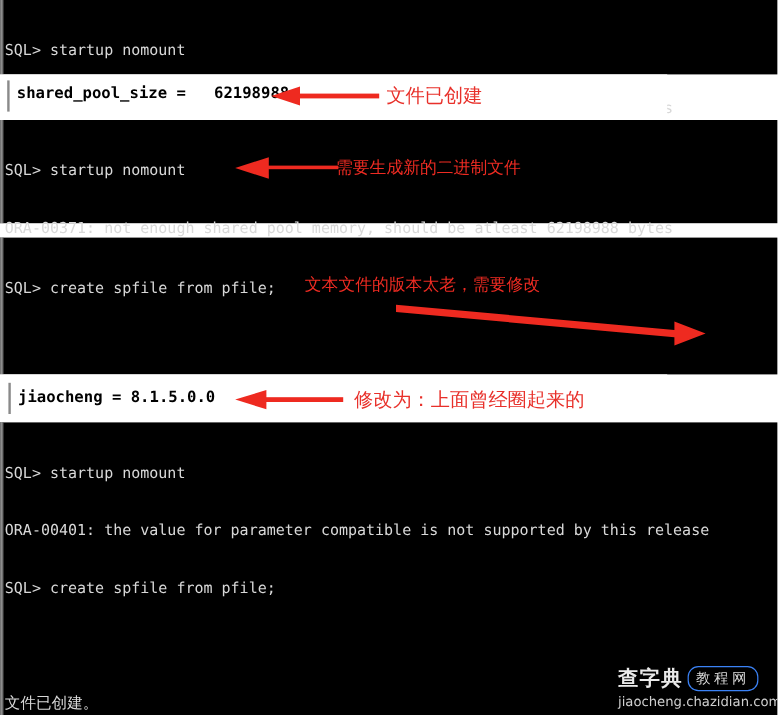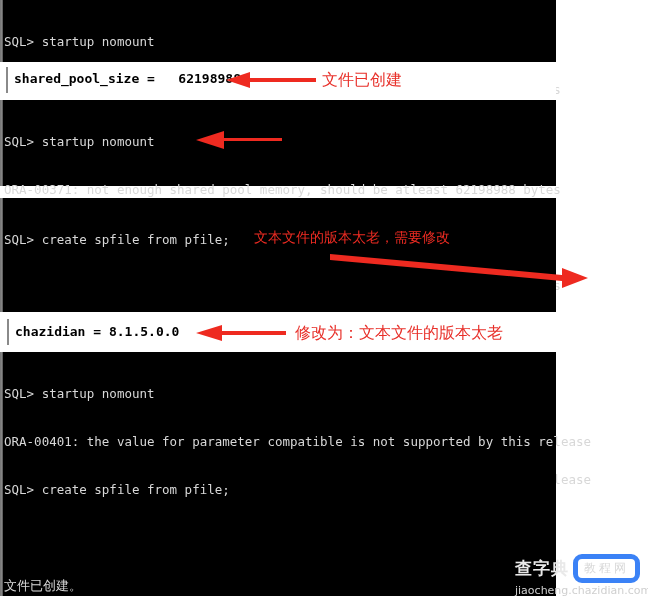--- a/index.html
+++ b/index.html
@@ -5,21 +5,21 @@
   html,body{margin:0;padding:0;background:#ffffff;}
   body{
     width:648px;height:596px;
     font-family:"DejaVu Sans Mono","Liberation Mono",monospace;
     overflow:hidden;position:relative;
   }
   #page{position:relative;width:648px;height:596px;background:#fff;overflow:hidden;}
 
   
   .term{
-    position:absolute;left:0;width:556px;
+    position:absolute;left:0;width:648px;
     background:#000;color:#d8d8d8;
     font-family:"DejaVu Sans Mono","Liberation Mono",monospace;
     font-size:12.5px;line-height:16px;
     box-sizing:border-box;
     padding:2px 0 2px 4px;
     white-space:pre;
     letter-spacing:0px;
   }
   .term .ln{height:16px;white-space:pre;}
   .term .cjk{font-family:Liberation Sans, sans-serif;font-size:13px;}
@@ -57,21 +57,21 @@
 
   
   .arrow{position:absolute;}
   .arrow .shaft{position:absolute;background:#ee2a20;}
   .arrow .head{position:absolute;width:0;height:0;}
 
   
   .wm{position:absolute;text-align:center;}
   .wm .row1{display:flex;align-items:center;gap:4px;}
   .wm .w1{font-family:"DejaVu Sans","Liberation Sans",sans-serif;font-size:17px;font-weight:bold;color:#e9e9e9;letter-spacing:1px;text-align:center;}
-  .wm .w2{font-family:"DejaVu Sans","Liberation Sans",sans-serif;font-size:12px;color:#d8d8d8;border:5px solid #3b82f6;border-radius:9px;padding:1px 6px;letter-spacing:3px;}
+  .wm .w2{font-family:"DejaVu Sans","Liberation Sans",sans-serif;font-size:12px;color:#d8d8d8;border:1px solid #3b82f6;border-radius:9px;padding:1px 6px;letter-spacing:3px;}
   .wm .w3{font-family:"DejaVu Sans","Liberation Sans",sans-serif;font-size:11px;color:#cfcfcf;margin-top:1px;}
   .cursor{display:inline-block;width:8px;height:7px;background:#cfcfcf;vertical-align:-1px;}
 </style>
 </head>
 <body>
 
 <div id="page">
 
   <div class="term" style="top:0px;height:62px;">
     <div class="ln">SQL&gt; startup nomount</div>
@@ -96,47 +96,48 @@
     <div class="ln">ORA-00371: not enough shared pool memory, should be atleast 62198988 bytes</div>
     <div class="ln">SQL&gt; startup nomount</div>
     <div class="ln">ORA-00371: not enough shared pool memory, should be atleast 62198988 bytes</div>
     <div class="ln"><span>SQL&gt; </span><span class="cursor"></span></div>
   </div>
 
   <div class="arrow" style="left:196px;top:131px;width:86px;height:18px;">
     <div class="shaft" style="left:24px;top:7px;width:62px;height:3px;"></div>
     <div class="head" style="left:0px;top:0px;border-top:9px solid transparent;border-bottom:9px solid transparent;border-right:28px solid #ee2a20;"></div>
   </div>
+  <div class="anno onblack" style="left:280px;top:131px;font-size:14px;">需要生成新的二进制文件</div>
 
   <div class="term" style="top:198px;height:114px;">
     <div class="ln">SQL&gt; create spfile from pfile;</div>
     <div class="ln"></div>
     <div class="ln cjk">文件已创建。</div>
     <div class="ln"></div>
     <div class="ln">SQL&gt; startup nomount</div>
     <div class="ln">ORA-00401: the value for parameter compatible is not supported by this release</div>
     <div class="ln">SQL&gt;</div>
   </div>
 
   <div class="anno onblack" style="left:254px;top:229px;font-size:14px;text-align:center;">文本文件的版本太老，需要修改</div>
 
   <svg style="position:absolute;left:330px;top:244px;width:262px;height:46px;">
     <polygon points="0,10 232,31 232,24 258,34 232,44 232,37 0,16" fill="#ee2a20"></polygon>
   </svg>
 
   <div class="band" style="top:312px;height:40px;">
     <div class="caret" style="left:7px;top:7px;height:26px;"></div>
-    <div class="txt" style="left:15px;top:12px;">chazidian = 8.1.5.0.0</div>
+    <div class="txt" style="left:15px;top:12px;">jiaocheng = 8.1.5.0.0</div>
 
     <div class="arrow" style="left:196px;top:12px;width:90px;height:18px;">
       <div class="shaft" style="left:24px;top:7px;width:66px;height:4px;"></div>
       <div class="head" style="left:0px;top:1px;border-top:8px solid transparent;border-bottom:8px solid transparent;border-right:26px solid #ee2a20;"></div>
     </div>
 
-    <div class="anno mid" style="left:295px;top:11px;font-size:16px;">修改为：文本文件的版本太老</div>
+    <div class="anno mid" style="left:295px;top:11px;font-size:16px;">修改为：上面曾经圈起来的</div>
   </div>
 
   <div class="term" style="top:352px;height:244px;">
     <div class="ln">SQL&gt; startup nomount</div>
     <div class="ln">ORA-00401: the value for parameter compatible is not supported by this release</div>
     <div class="ln">SQL&gt; create spfile from pfile;</div>
     <div class="ln"></div>
     <div class="ln cjk">文件已创建。</div>
     
     

